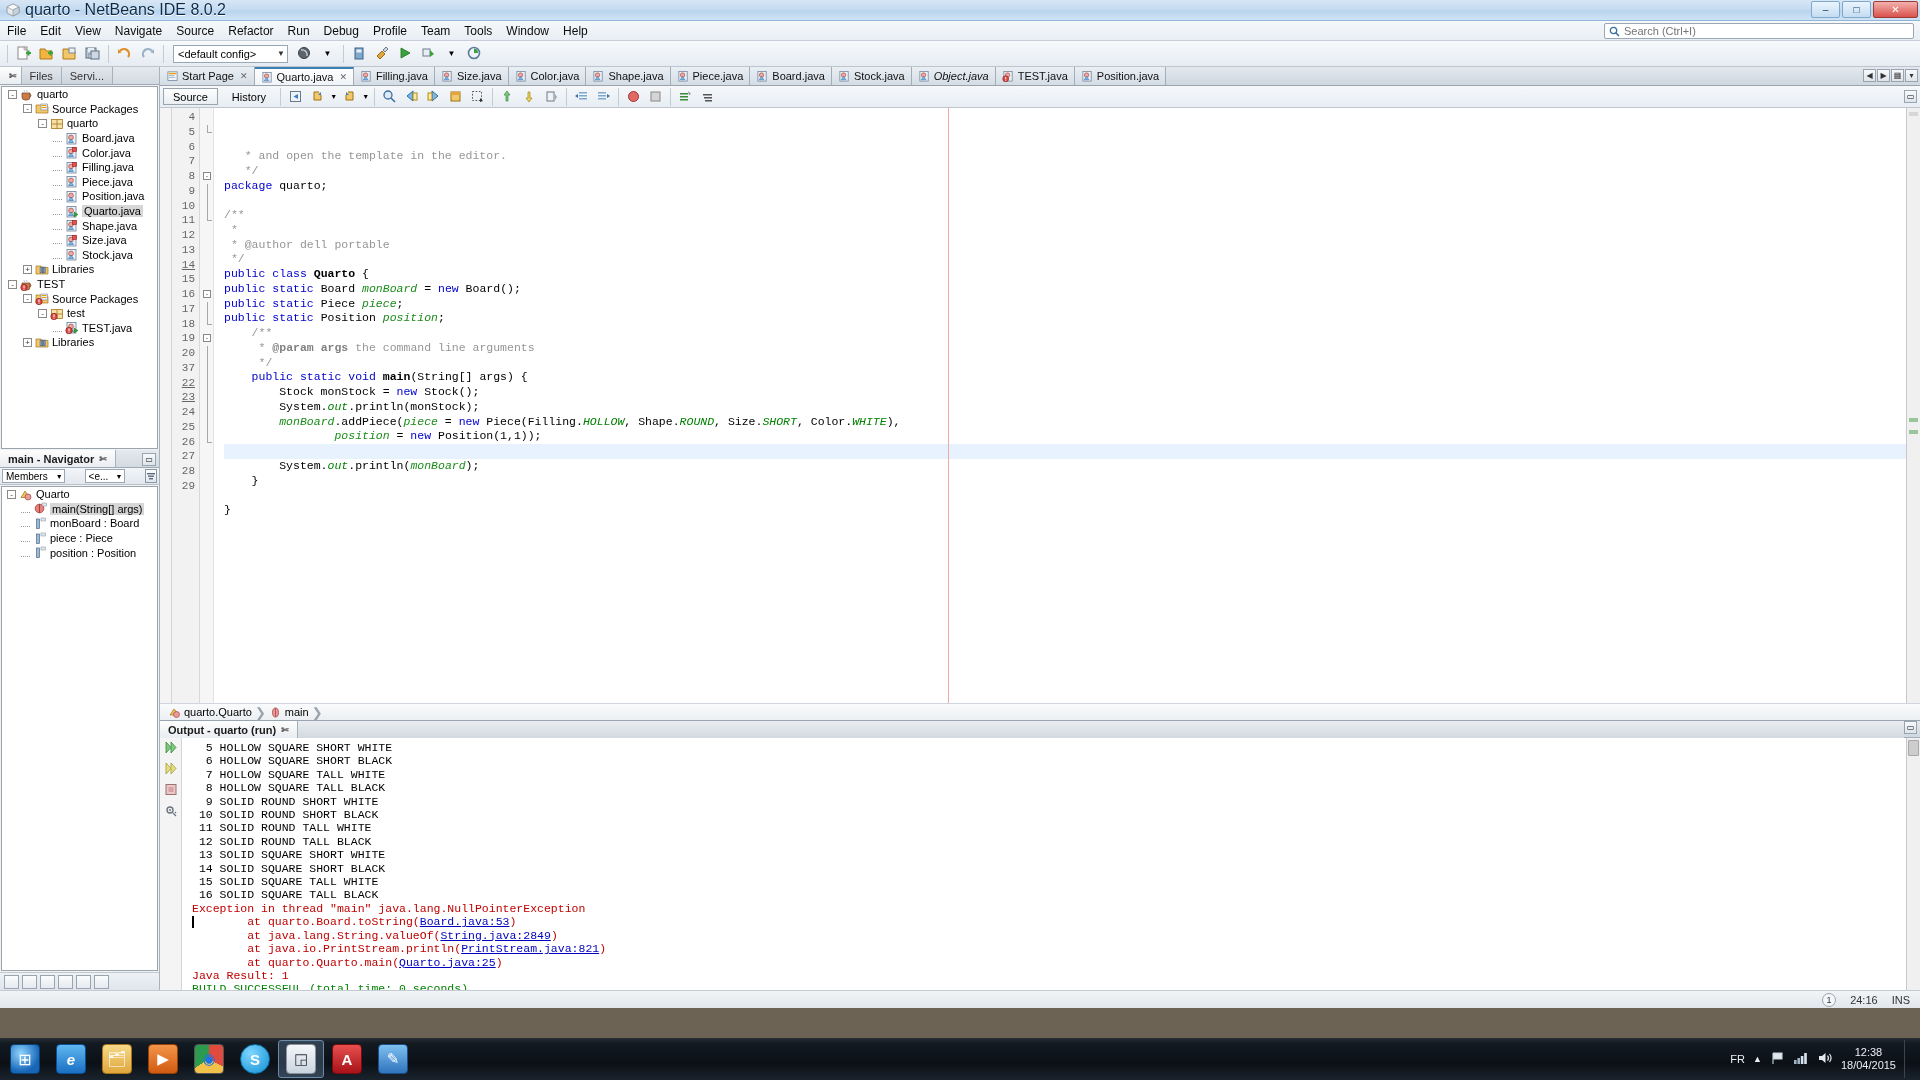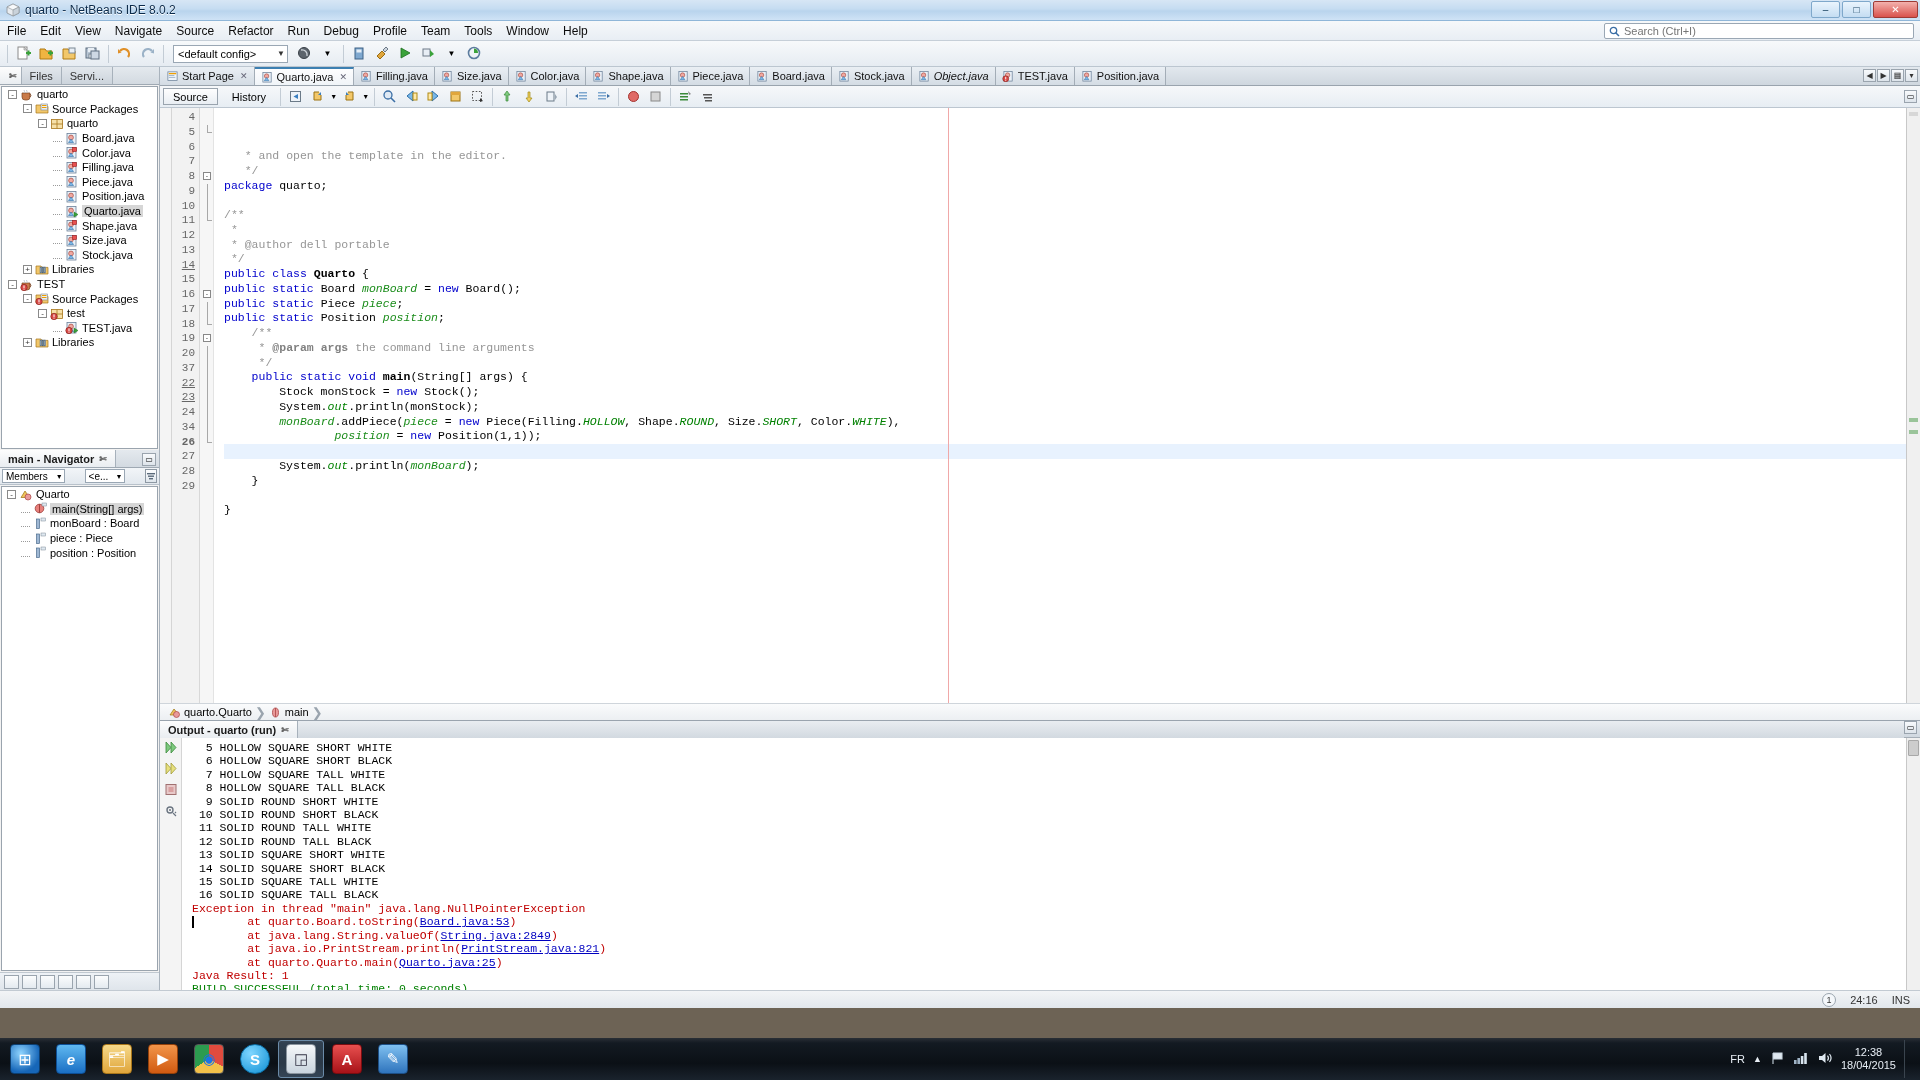--- a/index.html
+++ b/index.html
@@ -12,21 +12,21 @@
     -webkit-font-smoothing:none;
   }
   
   #titlebar {
     height:21px; width:100%;
     background:linear-gradient(to bottom,#d7e6f5 0%,#c5dcf1 45%,#b9d4ed 55%,#cfe3f6 100%);
     border-bottom:1px solid #8fb6d8;
     display:flex; align-items:center; position:relative;
   }
   #titlebar .tcap { display:flex; align-items:center; gap:5px; padding-left:6px; }
-  #titlebar .ttext { font-size:12px; color:#0b2a4a; text-shadow:0 1px 0 #fff; }
+  #titlebar .ttext { font-size:16px; color:#0b2a4a; text-shadow:0 1px 0 #fff; }
   .winbtns { position:absolute; right:2px; top:1px; display:flex; gap:2px; }
   .winbtn {
     width:29px; height:17px; border:1px solid #7fa8cb; border-radius:2px;
     background:linear-gradient(to bottom,#eaf4fd,#c4ddf2);
     font-size:10px; color:#17405f; display:flex; align-items:center; justify-content:center;
   }
   .winbtn.close { background:linear-gradient(to bottom,#f3b1ad,#d9524c); border-color:#9d3b36; color:#fff; width:45px; }
   
   #menubar {
     height:20px; display:flex; align-items:center;
@@ -834,22 +834,22 @@
           <div class="cl" style="padding-right: 4px;">15</div>
           <div class="cl" style="padding-right: 4px;">16</div>
           <div class="cl" style="padding-right: 4px;">17</div>
           <div class="cl" style="padding-right: 4px;">18</div>
           <div class="cl" style="padding-right: 4px;">19</div>
           <div class="cl" style="padding-right: 4px;">20</div>
           <div class="cl" style="padding-right: 4px;">37</div>
           <div class="cl" style="padding-right: 4px; text-decoration: underline;">22</div>
           <div class="cl" style="padding-right: 4px; text-decoration: underline;">23</div>
           <div class="cl" style="padding-right: 4px;">24</div>
-          <div class="cl" style="padding-right: 4px;">34</div>
-          <div class="cl" style="padding-right: 4px; font-weight: bold;">26</div>
+          <div class="cl" style="padding-right: 4px;">25</div>
+          <div class="cl" style="padding-right: 4px;">26</div>
           <div class="cl" style="padding-right: 4px;">27</div>
           <div class="cl" style="padding-right: 4px;">28</div>
           <div class="cl" style="padding-right: 4px;">29</div>
         </div>
       <div id="foldcol">
           <div class="cl" style="position: relative;"></div>
           <div class="cl" style="position: relative;">
             <span style="position:absolute;left:6.5px;top:0;height:8px;width:1px;background:#a8a8a8;"></span>
             <span style="position:absolute;left:6.5px;top:7px;width:5px;height:1px;background:#a8a8a8;"></span>
           </div>

